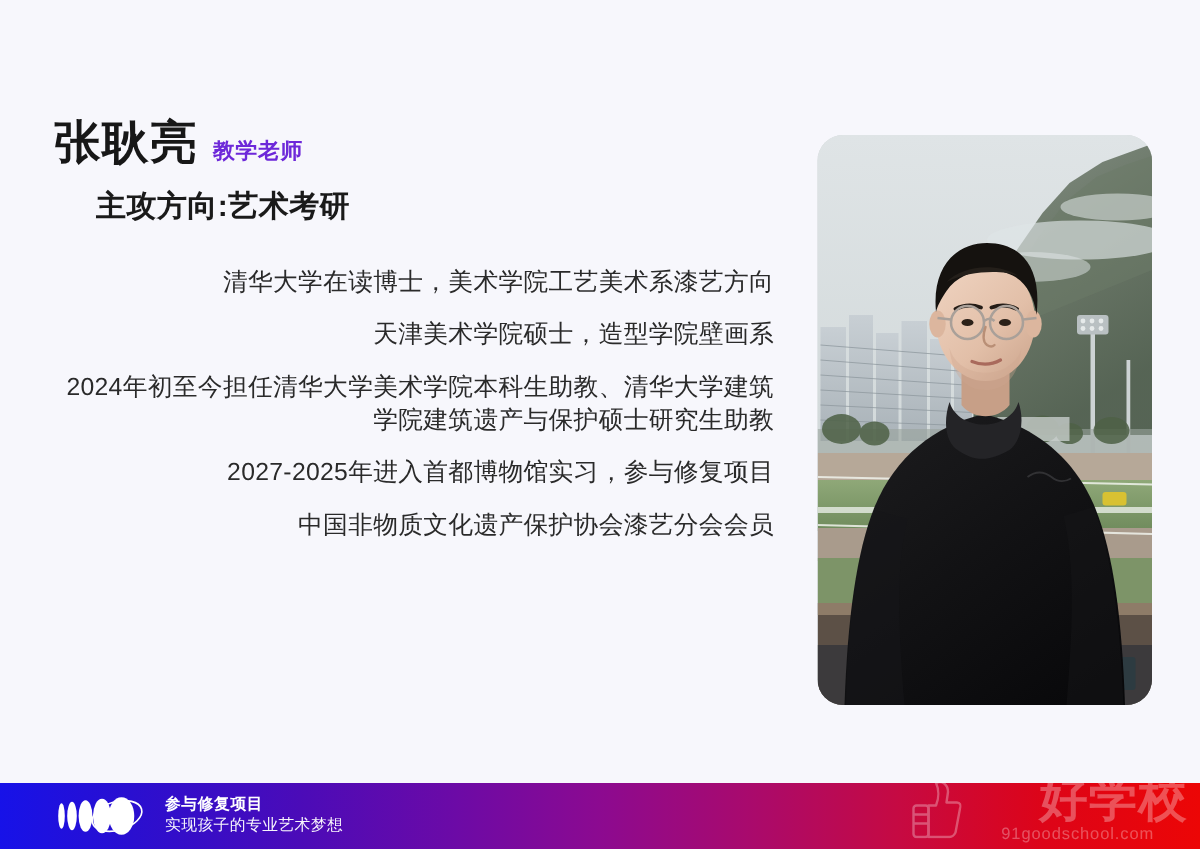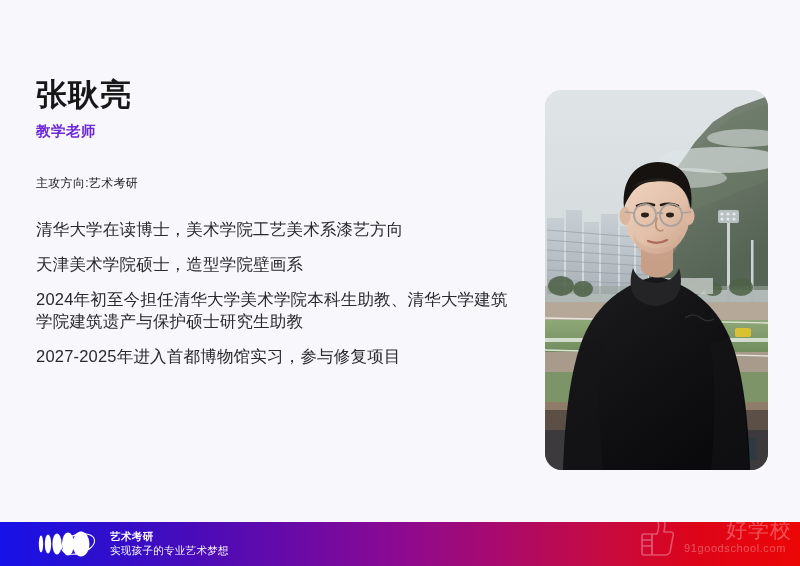--- a/index.html
+++ b/index.html
@@ -27,49 +27,50 @@
     position: absolute;
     left: 36px;
     top: 78px;
     width: 490px;
   }
 
   .name-row {
     display: flex;
     align-items: baseline;
     gap: 10px;
-    margin-bottom: 34px;
-    flex-direction: column;
+    margin-bottom: 12px;
   }
   .teacher-name {
     font-size: 31px;
     font-weight: bold;
     color: #171717;
     letter-spacing: 1px;
     line-height: 1.1;
   }
   .teacher-role {
     font-size: 14.5px;
     font-weight: bold;
     color: #6d28d9;
     letter-spacing: 0.5px;
   }
 
   .focus-line {
-    font-size: 12px;
-    font-weight: normal;
+    font-size: 20px;
+    font-weight: bold;
     color: #1a1a1a;
     letter-spacing: 0.3px;
     margin-bottom: 26px;
+    margin-left: 28px;
   }
 
   .bio-list {
     margin: 0;
     padding: 0;
     list-style: none;
+    text-align: right;
   }
   .bio-item {
     font-size: 16.5px;
     color: #2a2a2a;
     line-height: 1.38;
     margin-bottom: 12px;
     letter-spacing: 0.2px;
     max-width: 480px;
   }
   .bio-item:last-child {
@@ -151,22 +152,22 @@
   .wm-thumb {
     width: 34px;
     height: 40px;
     flex: none;
   }
   .wm-text {
     color: #ffffff;
     line-height: 1;
   }
   .wm-zh {
-    font-size: 21px;
-    font-weight: normal;
+    font-size: 32px;
+    font-weight: bold;
     letter-spacing: 1px;
     display: block;
     margin-left: 48px;
   }
   .wm-en {
     font-size: 11px;
     letter-spacing: 0.6px;
     display: block;
     margin-top: 3px;
     text-align: center;
@@ -184,20 +185,21 @@
       <span class="teacher-role">教学老师</span>
     </div>
 
     <div class="focus-line">主攻方向:艺术考研</div>
 
     <ul class="bio-list">
       <li class="bio-item">清华大学在读博士，美术学院工艺美术系漆艺方向</li>
       <li class="bio-item">天津美术学院硕士，造型学院壁画系</li>
       <li class="bio-item">2024年初至今担任清华大学美术学院本科生助教、清华大学建筑学院建筑遗产与保护硕士研究生助教</li>
       <li class="bio-item">2027-2025年进入首都博物馆实习，参与修复项目</li>
+      <li class="bio-item">中国非物质文化遗产保护协会漆艺分会会员</li>
     </ul>
 
   </div>
 
   <div class="photo-frame">
     <svg class="photo-svg" viewBox="0 0 223 380" preserveAspectRatio="xMidYMid slice">
       <defs>
         <linearGradient id="skyGrad" x1="0" y1="0" x2="0" y2="1">
           <stop offset="0%" stop-color="#dfe4e6"></stop>
           <stop offset="55%" stop-color="#d2d9da"></stop>
@@ -356,21 +358,21 @@
         <ellipse cx="5" cy="15" rx="2.2" ry="8.5"></ellipse>
         <ellipse cx="12" cy="15" rx="3.2" ry="9.5"></ellipse>
         <ellipse cx="21" cy="15" rx="4.6" ry="10.5"></ellipse>
         <ellipse cx="32" cy="15" rx="6" ry="11.5"></ellipse>
         <ellipse cx="45" cy="15" rx="8.5" ry="12.5"></ellipse>
       </g>
       <ellipse cx="42" cy="15" rx="17" ry="9.5" fill="none" stroke="#ffffff" stroke-width="1.1" transform="rotate(-16 42 15)"></ellipse>
     </svg>
 
     <div class="brand-text">
-      <div class="brand-title">艺术考研</div>
+      <div class="brand-title">参与修复项目</div>
       <div class="brand-sub">实现孩子的专业艺术梦想</div>
     </div>
 
     <div class="watermark">
       <svg class="wm-thumb" viewBox="0 0 34 40">
         <g fill="none" stroke="#ffffff" stroke-width="1.6" stroke-linejoin="round">
           <path d="M12 39 L12 18 L17 18 C 19 13, 19 7, 17 3 C 21 1, 25 4, 25 9 L24 16 L31 16 C 33 16, 34 18, 33 20 L30 36 C 29 38, 28 39, 26 39 Z"></path>
           <rect x="2" y="18" width="10" height="21" rx="2"></rect>
           <line x1="2" y1="24" x2="12" y2="24"></line>
           <line x1="2" y1="30" x2="12" y2="30"></line>

